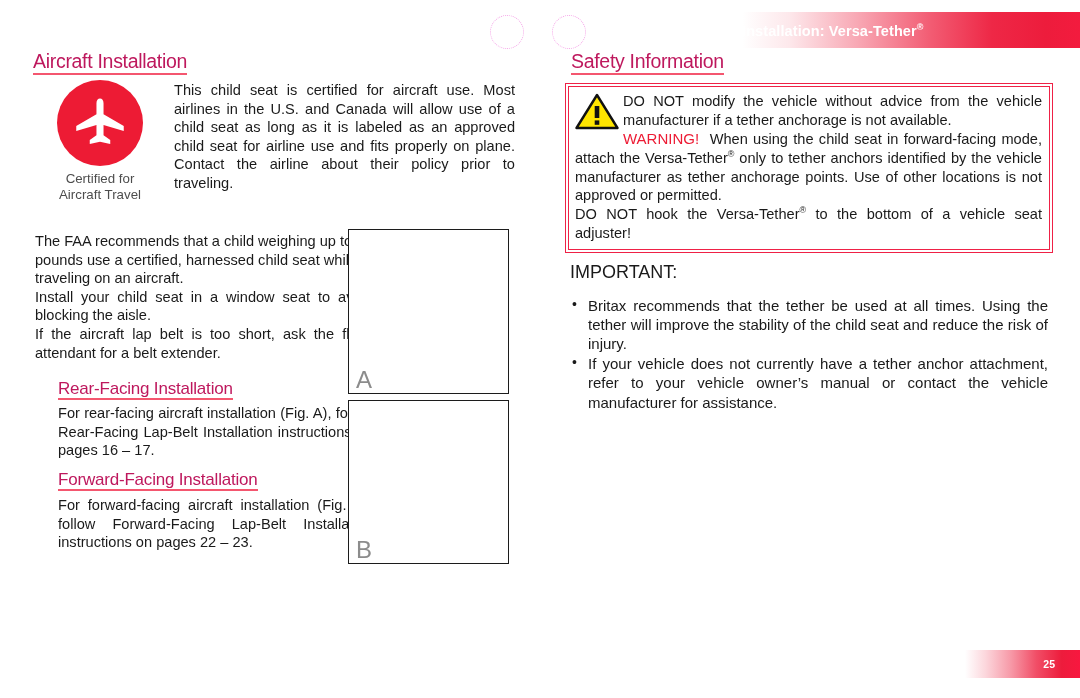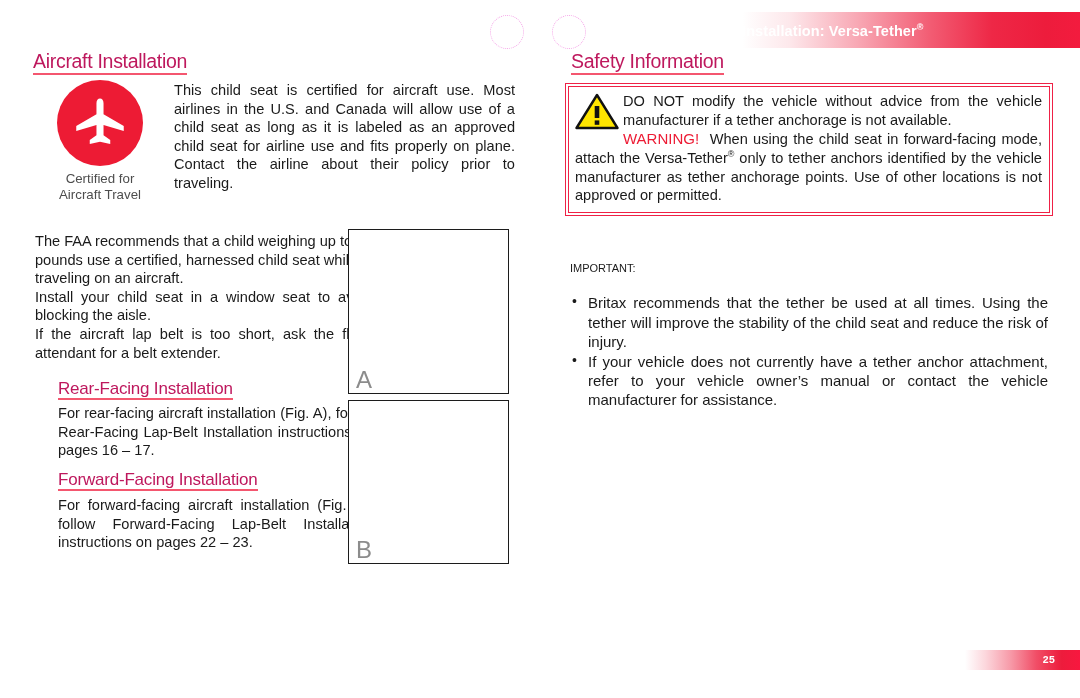--- a/index.html
+++ b/index.html
@@ -223,23 +223,23 @@
     vertical-align: super;
   }
 
   #important-block {
     position: absolute;
     left: 2px;
     top: 262px;
     width: 478px;
   }
   #important-label {
-    font-size: 11px;
+    font-size: 18px;
     line-height: 1.22;
-    margin-bottom: 18px;
+    margin-bottom: 12px;
   }
   ul.bullet-list {
     margin: 0;
     padding: 0;
     list-style: none;
   }
   ul.bullet-list li {
     position: relative;
     padding-left: 18px;
     margin-bottom: 1px;
@@ -254,34 +254,33 @@
     top: 0;
     font-size: 14px;
   }
 
   
   #footer-bar {
     position: absolute;
     left: 965px;
     top: 650px;
     width: 115px;
-    height: 20px;
+    height: 28px;
     background: linear-gradient(to right,
         rgba(237,28,60,0) 0%,
         rgba(237,28,60,0.18) 18%,
         rgba(237,28,60,0.45) 40%,
         rgba(237,28,60,0.78) 62%,
         #ed1c3c 84%,
         #f8173f 100%);
     display: flex;
     align-items: center;
     justify-content: flex-end;
     padding-right: 25px;
     box-sizing: border-box;
-    font-family: Liberation Mono, monospace;
   }
   #page-number {
     color: #ffffff;
     font-size: 10.5px;
     font-weight: bold;
     line-height: 1;
   }
 </style>
 </head>
 <body>
@@ -348,20 +347,21 @@
     <div id="warning-triangle-holder">
       <svg width="44" height="37" viewBox="0 0 44 37" aria-hidden="true">
         <polygon points="22,2 42.5,35 1.5,35" fill="#ffe500" stroke="#111111" stroke-width="2.4" stroke-linejoin="round"></polygon>
         <rect x="19.7" y="13" width="4.6" height="12" fill="#111111"></rect>
         <rect x="19.7" y="27.4" width="4.6" height="4.4" fill="#111111"></rect>
       </svg>
     </div>
     <div id="warning-text">
       <p>DO NOT modify the vehicle without advice from the vehicle manufacturer if a tether anchorage is not available.</p>
       <p><span class="warning-label">WARNING!</span>&nbsp;&nbsp;<span>When using the child seat in forward-facing mode, attach the Versa-Tether</span><span class="reg-sup">®</span><span> only to tether anchors identified by the vehicle manufacturer as tether anchorage points. Use of other locations is not approved or permitted.</span></p>
+      <p><span>DO NOT hook the Versa-Tether</span><span class="reg-sup">®</span><span> to the bottom of a vehicle seat adjuster!</span></p>
     </div>
   </div>
 
   <div id="important-block">
     <div id="important-label">IMPORTANT:</div>
     <ul class="bullet-list">
       <li>Britax recommends that the tether be used at all times. Using the tether will improve the stability of the child seat and reduce the risk of injury.</li>
       <li>If your vehicle does not currently have a tether anchor attachment, refer to your vehicle owner’s manual or contact the vehicle manufacturer for assistance.</li>
     </ul>
   </div>

